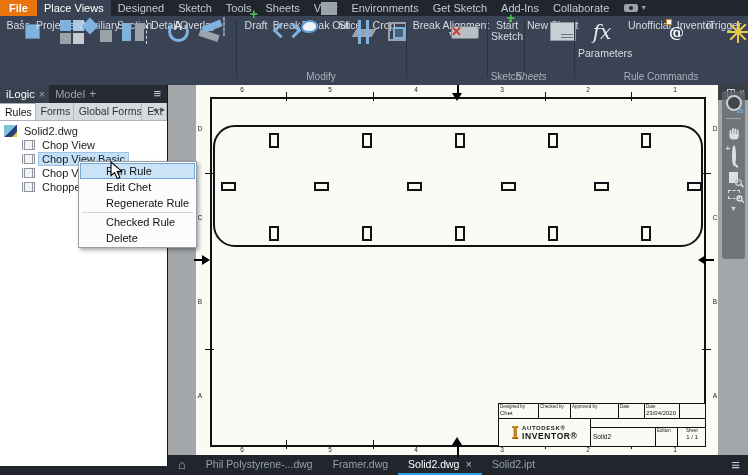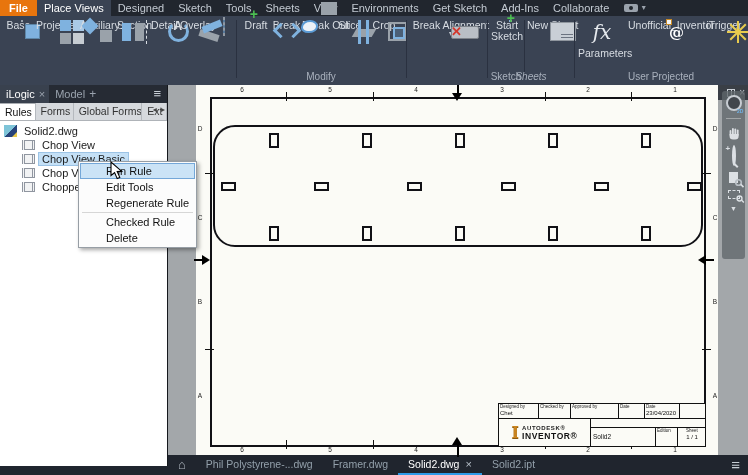--- a/index.html
+++ b/index.html
@@ -282,21 +282,21 @@
       <div class="rlabel">Unofficial_Inventor</div>
     </div>
     <div class="rbtn" style="left:704px;width:40px;">
       <span class="ric i-star"><i></i><i class="r45"></i><i class="r90"></i><i class="r135"></i></span>
       <div class="rlabel">iTrigger</div>
     </div>
 
     <div class="glabel" style="left:241px;width:160px;">Modify</div>
     <div class="glabel" style="left:488px;width:36px;">Sketch</div>
     <div class="glabel" style="left:508px;width:46px;font-style:italic;">Sheets</div>
-    <div class="glabel" style="left:578px;width:166px;">User Projected</div>
+    <div class="glabel" style="left:578px;width:166px;">Rule Commands</div>
   </div>
 
   <div class="canvas">
     <div class="paper"></div>
     <div class="sheet"></div>
     <div class="plate"></div>
     <div class="zone-layer">
         <div class="zone" style="left: 68px; top: 1px;">6</div>
         <div class="zone" style="left: 156px; top: 1px;">5</div>
         <div class="zone" style="left: 242px; top: 1px;">4</div>
@@ -473,21 +473,21 @@
           <div class="tree-row rule">
             <span class="scroll-icon"></span>
             <span class="tree-label">Chopper F</span>
           </div>
         </div>
     </div>
   </div>
 
   <div class="cmenu">
       <div class="cm-item hl">Run Rule</div>
-      <div class="cm-item">Edit Tools</div>
+      <div class="cm-item">Edit Chet</div>
       <div class="cm-item">Regenerate Rule</div>
       <div class="cm-sep"></div>
       <div class="cm-item">Checked Rule</div>
       <div class="cm-item">Delete</div>
     </div>
   <svg class="cursor" width="14" height="19" viewBox="0 0 14 19">
     <polygon points="1,1 1,14.5 4.6,11.6 7.2,17.6 9.8,16.4 7.2,10.6 11.8,10.4" fill="#fff" stroke="#000" stroke-width="1.1"></polygon>
   </svg>
 
   <div class="statusbar">

